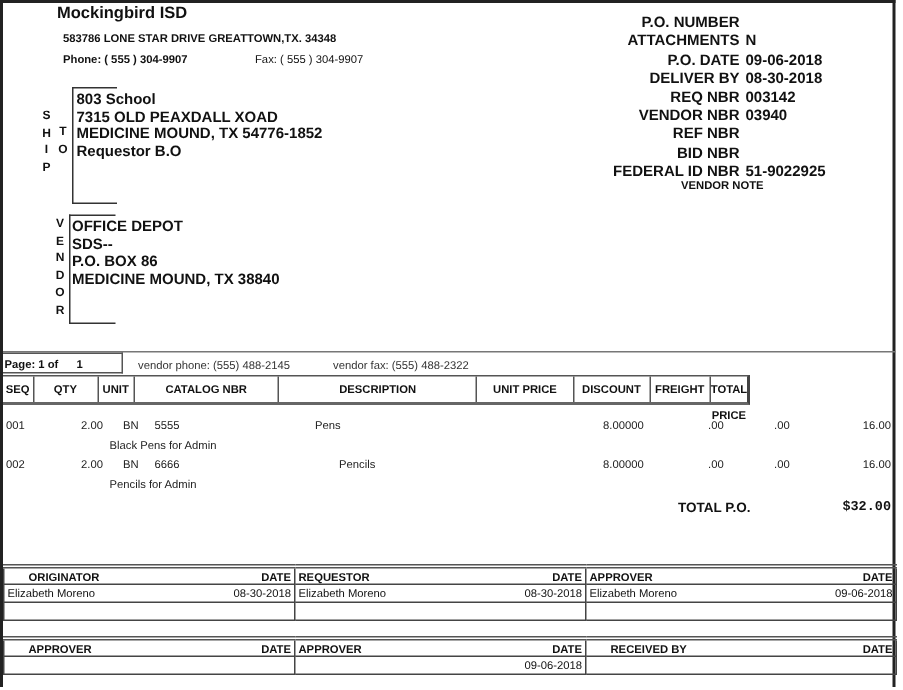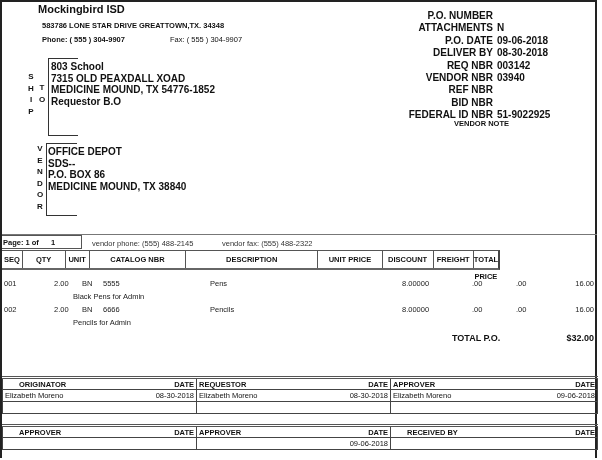--- a/index.html
+++ b/index.html
@@ -34,21 +34,21 @@
   .vinfo { position: absolute; top: 239px; font-size: 7.5px; color: #333; }
   .hrule { position: absolute; left: 2px; width: 595px; height: 1px; background: #777; }
 
   .thead { position: absolute; left: 2px; top: 250px; width: 498px; height: 20px; display: flex; border-top: 1px solid #555; border-bottom: 2px solid #666; border-right: 2px solid #444; box-sizing: border-box; }
   .th { font-size: 7.5px; font-weight: bold; text-align: center; line-height: 17px; border-right: 1px solid #555; box-sizing: border-box; }
   .th:last-child { border-right: none; }
 
   .line { position: absolute; font-size: 7.5px; color: #222; }
 
   .total-label { position: absolute; left: 452px; top: 333px; font-size: 9px; font-weight: bold; }
-  .total-val { position: absolute; right: 8px; top: 333px; font-size: 9px; font-weight: bold; }
+  .total-val { position: absolute; right: 8px; top: 333px; font-size: 9px; font-weight: bold; font-family: Liberation Mono, monospace; }
 
   .sig-table { position: absolute; left: 2px; width: 596px; border-collapse: collapse; table-layout: fixed; }
   .sig-table td { border: 1px solid #444; font-size: 7.5px; height: 12px; padding: 0 2px; box-sizing: border-box; }
   .sig-head { font-weight: bold; }
   .sig-head .lbl { padding-left: 14px; text-align: right; }
   .sig-cell { display: flex; justify-content: space-between; }
   .dbl { border-top: 3px double #555 !important; }
 </style>
 </head>
 <body>
@@ -165,21 +165,21 @@
   <div class="line" style="left:516px; top:279px;">.00</div>
   <div class="line" style="right:8px; top:279px;">16.00</div>
 </div>
 
 <div>
   <div class="line" style="left:4px; top:305px;">002</div>
   <div class="line" style="left:54px; top:305px;">2.00</div>
   <div class="line" style="left:82px; top:305px;">BN</div>
   <div class="line" style="left:103px; top:305px;">6666</div>
   <div class="line" style="left:73px; top:318px;">Pencils for Admin</div>
-  <div class="line" style="left:210px; top:305px;">Pencils</div>
+  <div class="line" style="left:226px; top:305px;">Pencils</div>
   <div class="line" style="left:402px; top:305px;">8.00000</div>
   <div class="line" style="left:472px; top:305px;">.00</div>
   <div class="line" style="left:516px; top:305px;">.00</div>
   <div class="line" style="right:8px; top:305px;">16.00</div>
 </div>
 
 <div class="total-label">TOTAL P.O.</div>
 <div class="total-val">$32.00</div>
 
 <table class="sig-table" style="top:376px;">

